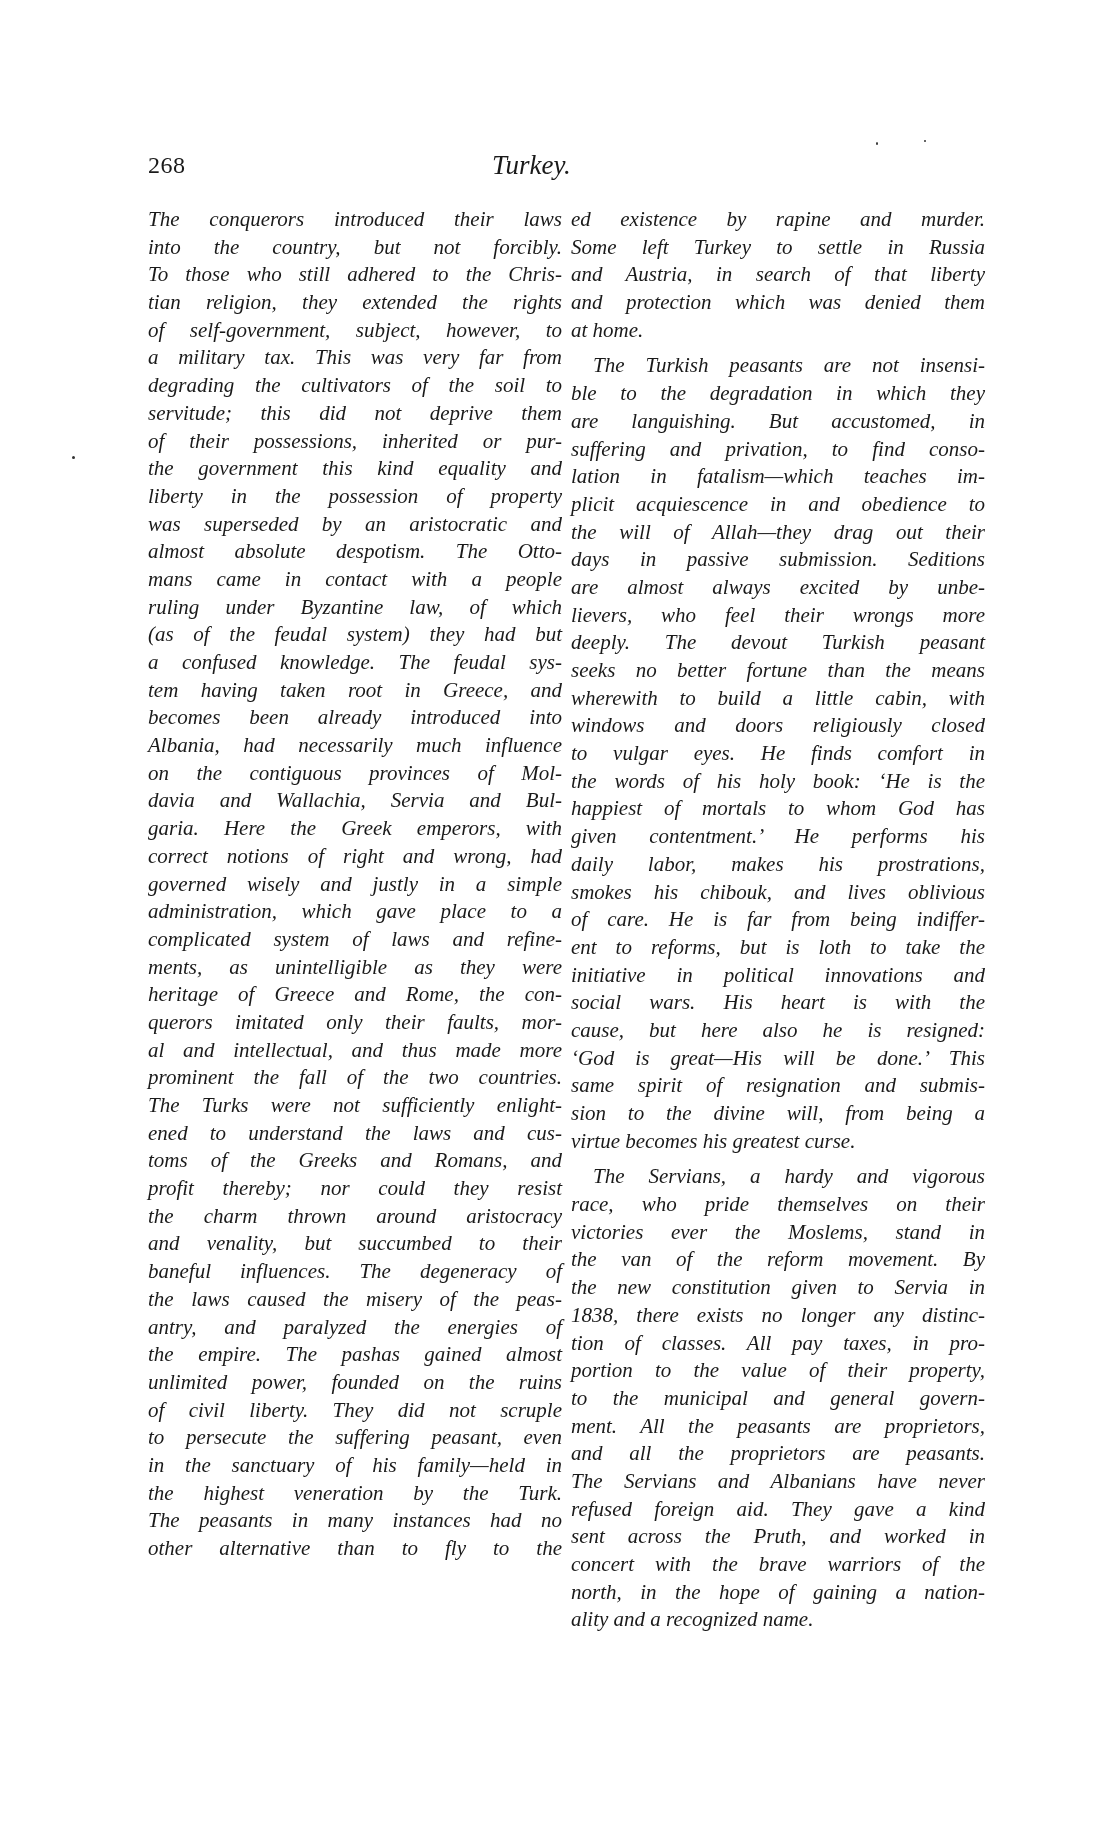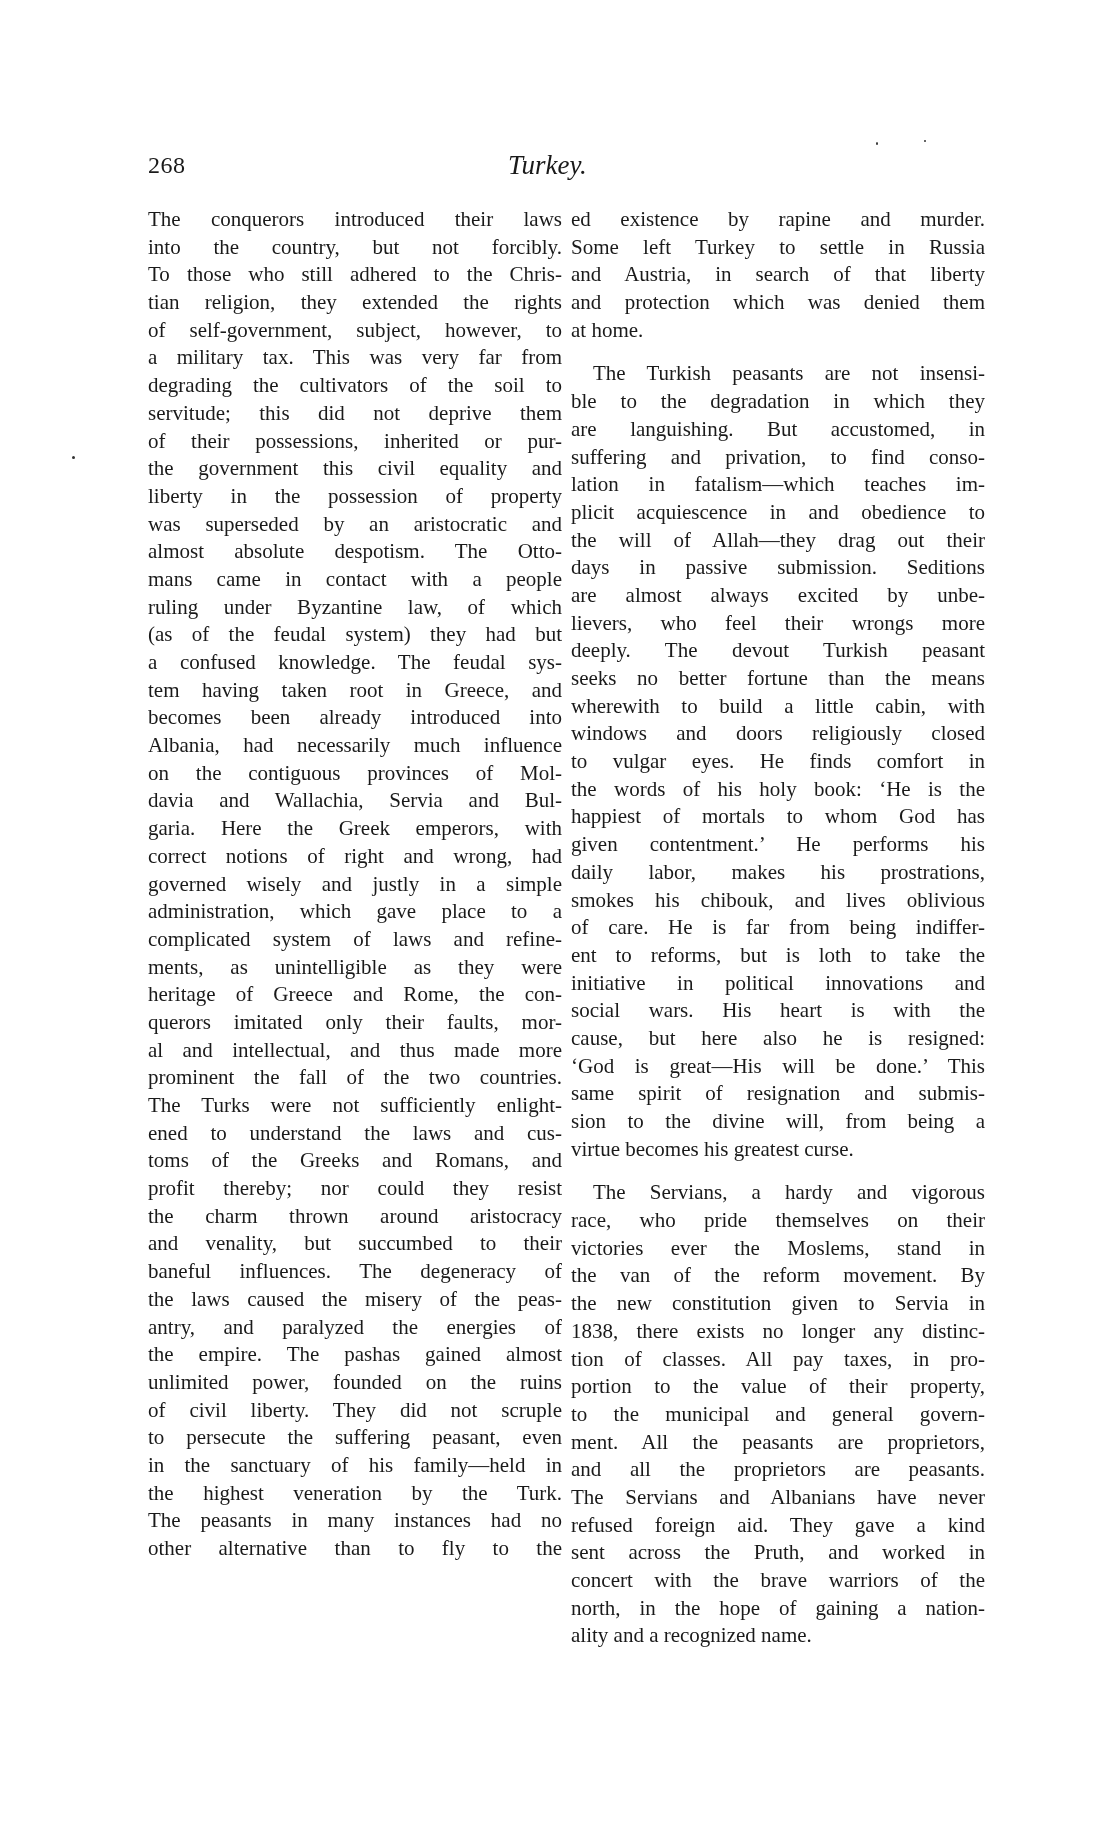--- a/index.html
+++ b/index.html
@@ -1,30 +1,30 @@
 <!DOCTYPE html>
 <html><head>
 <meta charset="utf-8">
 <style>
   html, body { margin: 0; padding: 0; background: #ffffff; }
   body { width: 1120px; height: 1825px; position: relative; overflow: hidden; }
   .page { position: absolute; left: 0; top: 0; width: 1048px; height: 1825px; background: #fff; color: #1a1a1a; }
   .running-head { position: absolute; top: 152px; left: 148px; width: 837px; height: 36px;
     font-family: "Liberation Serif", "DejaVu Serif", serif; }
   .page-number { position: absolute; left: 0; top: 0; font-size: 24px; letter-spacing: 0.5px; }
-  .running-title { position: absolute; left: 360px; top: -2px; font-size: 27px; font-style: italic; }
+  .running-title { position: absolute; left: 344px; top: -2px; font-size: 27px; font-style: italic; }
   .col { position: absolute; top: 206px; width: 414px;
     font-family: "Liberation Serif", "DejaVu Serif", serif;
-    font-size: 21px; line-height: 27.7px; color: #1a1a1a; }
+    font-size: 21px; line-height: 27.7px; color: #1a1a1a; font-style: italic; }
   .col-left { left: 148px; }
   .col-right { left: 571px; }
   .line { display: block; white-space: nowrap; text-align: justify; text-align-last: justify; height: 27.7px; overflow: visible; }
   .line.last { text-align-last: left; }
   .line.indent { padding-left: 22px; }
-  .para + .para { margin-top: 16px; }
+  .para + .para { margin-top: 8px; }
   .mark { position: absolute; background: #333; border-radius: 50%; }
 </style>
 </head>
 <body>
 
 <div class="page">
   <div class="running-head">
     <span class="page-number">268</span>
     <span class="running-title">Turkey.</span>
   </div>
@@ -33,21 +33,21 @@
       <div class="para">
         <span class="line">The conquerors introduced their laws</span>
         <span class="line">into the country, but not forcibly.</span>
         <span class="line">To those who still adhered to the Chris-</span>
         <span class="line">tian religion, they extended the rights</span>
         <span class="line">of self-government, subject, however, to</span>
         <span class="line">a military tax. This was very far from</span>
         <span class="line">degrading the cultivators of the soil to</span>
         <span class="line">servitude; this did not deprive them</span>
         <span class="line">of their possessions, inherited or pur-</span>
-        <span class="line">the government this civil equality and</span>
+        <span class="line">the government this kind equality and</span>
         <span class="line">liberty in the possession of property</span>
         <span class="line">was superseded by an aristocratic and</span>
         <span class="line">almost absolute despotism. The Otto-</span>
         <span class="line">mans came in contact with a people</span>
         <span class="line">ruling under Byzantine law, of which</span>
         <span class="line">(as of the feudal system) they had but</span>
         <span class="line">a confused knowledge. The feudal sys-</span>
         <span class="line">tem having taken root in Greece, and</span>
         <span class="line">becomes been already introduced into</span>
         <span class="line">Albania, had necessarily much influence</span>

